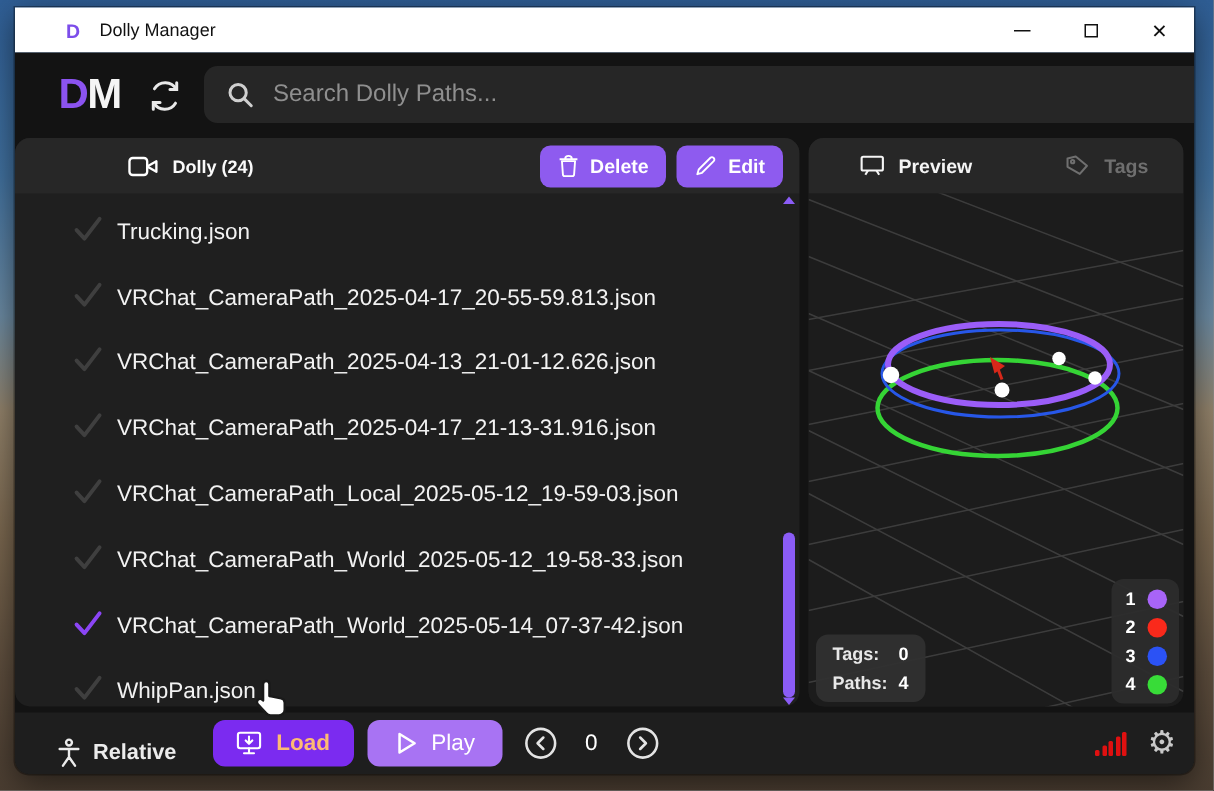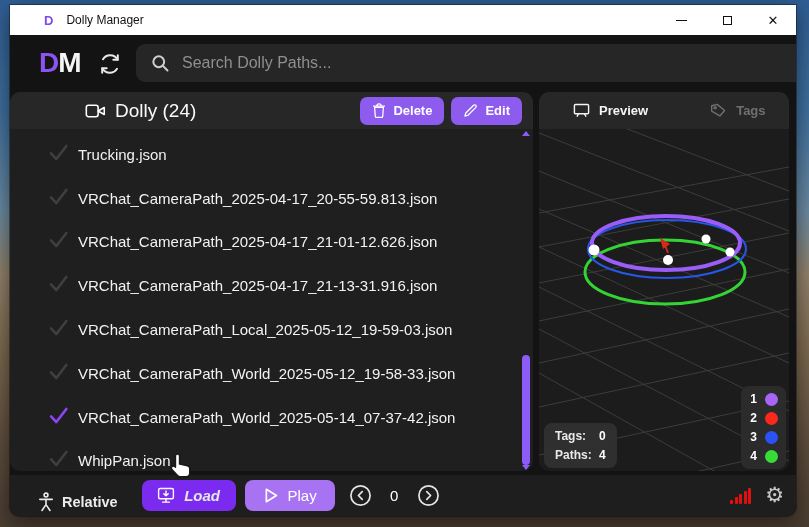--- a/index.html
+++ b/index.html
@@ -33,21 +33,21 @@
   .search-ph { color:#8f8f8f; font-size:16px; }
   
   .main { position:absolute; left:0; top:57px; width:100%; height:379px; }
   .panel { position:absolute; top:0; height:100%; background:#1f1f1f; border-radius:10px; overflow:hidden; }
   .panel-left { left:0; width:523px; }
   .panel-right { left:529px; width:250px; background:#1e1e1e; }
   .panel-head { height:37px; background:#272727; display:flex; align-items:center; }
   
   .dolly-title-wrap { display:flex; align-items:center; margin-left:75px; color:#fff; }
   .dolly-title-wrap svg { margin-right:9px; }
-  .dolly-title { font-size:19px; font-weight:normal; color:#fafafa; }
+  .dolly-title { font-size:12px; font-weight:bold; color:#fafafa; }
   .head-buttons { margin-left:auto; display:flex; gap:7px; margin-right:11px; }
   .pbtn { background:#8e5bef; color:#fff; border:none; border-radius:7px; height:28px; padding:0 12px;
     font-size:13px; font-weight:bold; display:flex; align-items:center; gap:7px; font-family:inherit; cursor:pointer; }
   
   .file-list { position:absolute; left:0; top:37px; right:0; bottom:0; overflow:hidden; }
   .file-rows { margin-top:-10px; }
   .file-row { height:43.8px; display:flex; align-items:flex-end; padding-left:38px; }
   .check { width:21px; height:21px; color:#3f3f3f; margin-right:9px; flex:none; }
   .check.checked { color:#8b45f5; }
   .fname { color:#f2f2f2; font-size:15px; white-space:nowrap; }
@@ -73,21 +73,21 @@
     padding:6px 8px; display:flex; flex-direction:column; gap:5px; }
   .legend-row { display:flex; align-items:center; gap:8px; }
   .legend-num { color:#fff; font-size:12px; font-weight:bold; width:8px; text-align:right; }
   .legend-dot { width:13px; height:13px; border-radius:50%; }
   
   .bottom-bar { position:absolute; left:0; top:440px; width:100%; height:41px; background:#1e1e1e;
     border-radius:0 0 9px 9px; display:flex; align-items:center; }
   .relative-wrap { display:flex; align-items:center; gap:8px; margin-left:28px; color:#ececec;margin-top:13px; }
   .relative-label { font-size:14.5px; font-weight:bold; }
   .btn-load { margin-left:24px; width:94px; height:31px; background:#7b2bf0; border:none; border-radius:8px;
-    color:#e5e5e5; font-size:15px; font-weight:bold; display:flex; align-items:center; justify-content:center; gap:9px; font-family:inherit; cursor:pointer;font-style:italic; }
+    color:#fdba74; font-size:15px; font-weight:bold; display:flex; align-items:center; justify-content:center; gap:9px; font-family:inherit; cursor:pointer; }
   .btn-play { margin-left:9px; width:90px; height:31px; background:#a873f3; border:none; border-radius:8px;
     color:#fff; font-size:15px; font-weight:normal; display:flex; align-items:center; justify-content:center; gap:9px; font-family:inherit; cursor:pointer; }
   .chev { margin-left:14px; width:23px; height:23px; color:#e4e4e4; background:none; border:none; padding:0; cursor:pointer; }
   .counter { width:45px; text-align:center; color:#fff; font-size:15px; }
   .signal { margin-left:auto; display:flex; align-items:flex-end; gap:1.5px; height:16px; }
   .signal i { display:block; width:3px; background:#e01010; border-radius:1px; }
   .gear { margin-left:14px; margin-right:12px; color:#c9c9c9; font-size:21px; font-family:"DejaVu Sans", sans-serif; line-height:1; }
   
   .cursor { position:absolute; left:168px; top:452px; z-index:60; pointer-events:none; }
   svg { display:block; }
@@ -178,21 +178,21 @@
                 <svg class="check" width="21" height="21" viewBox="0 0 24 24" fill="none" stroke="currentColor" stroke-width="3" stroke-linecap="round" stroke-linejoin="round">
                   <path d="M3.5 13 l6 6.5 L21 4.5"></path>
                 </svg>
                 <span class="fname">VRChat_CameraPath_2025-04-17_20-55-59.813.json</span>
               </div>
 
               <div class="file-row">
                 <svg class="check" width="21" height="21" viewBox="0 0 24 24" fill="none" stroke="currentColor" stroke-width="3" stroke-linecap="round" stroke-linejoin="round">
                   <path d="M3.5 13 l6 6.5 L21 4.5"></path>
                 </svg>
-                <span class="fname">VRChat_CameraPath_2025-04-17_21-01-12.626.json</span>
+                <span class="fname">VRChat_CameraPath_2025-04-13_21-01-12.626.json</span>
               </div>
 
               <div class="file-row">
                 <svg class="check" width="21" height="21" viewBox="0 0 24 24" fill="none" stroke="currentColor" stroke-width="3" stroke-linecap="round" stroke-linejoin="round">
                   <path d="M3.5 13 l6 6.5 L21 4.5"></path>
                 </svg>
                 <span class="fname">VRChat_CameraPath_2025-04-17_21-13-31.916.json</span>
               </div>
 
               <div class="file-row">

